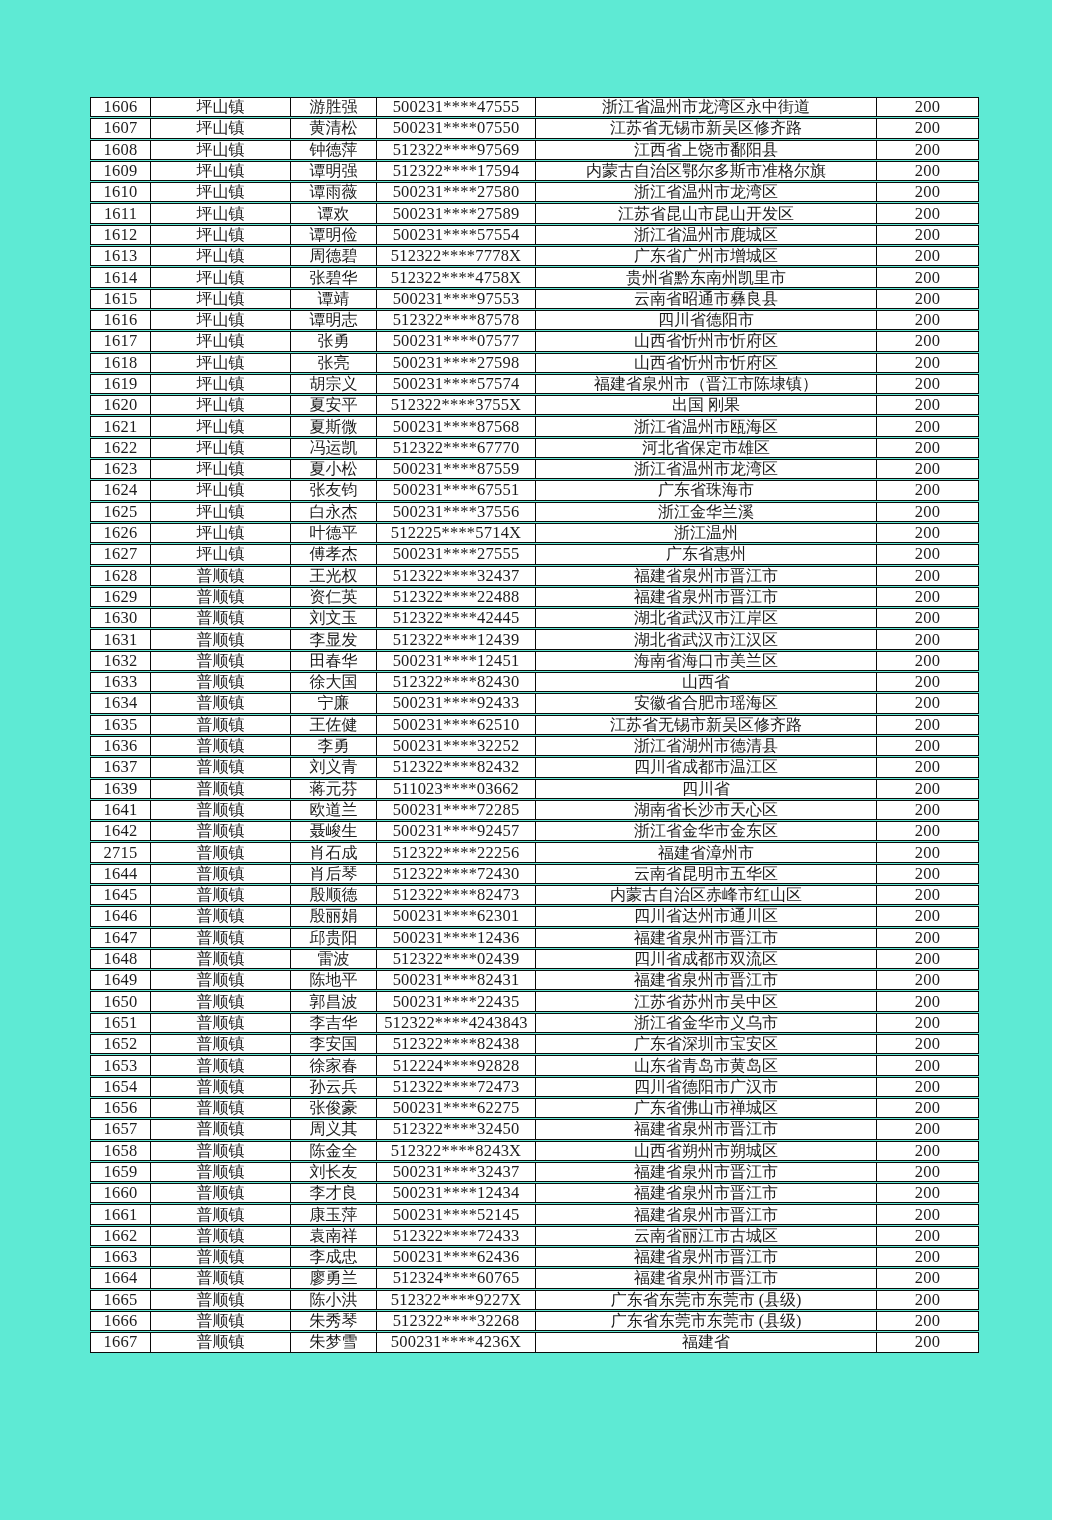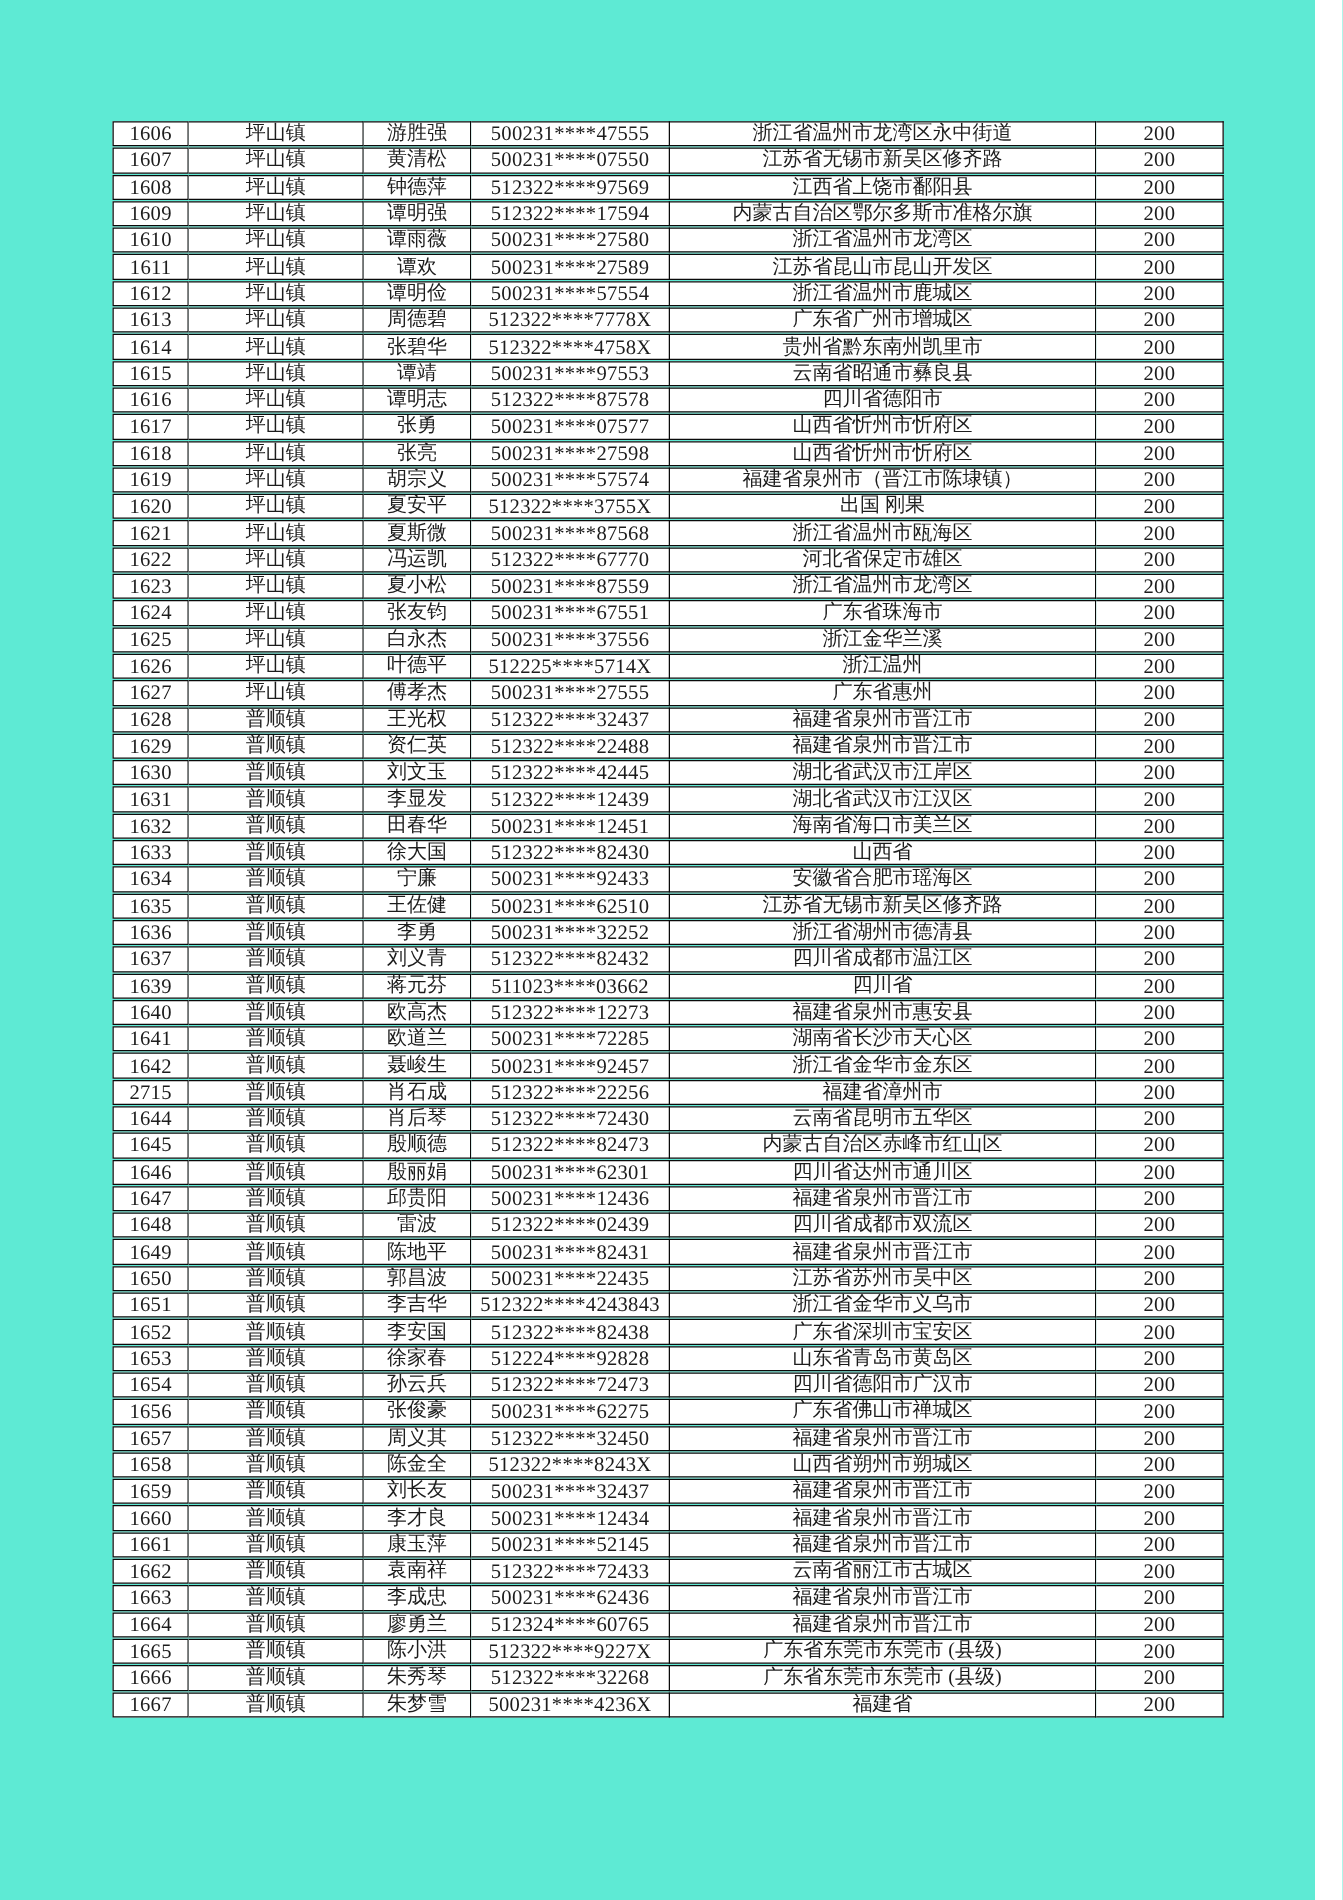--- a/index.html
+++ b/index.html
@@ -325,28 +325,20 @@
         </tr>
         <tr>
           <td class="num">1639</td>
           <td>普顺镇</td>
           <td>蒋元芬</td>
           <td class="num">511023****03662</td>
           <td>四川省</td>
           <td class="num">200</td>
         </tr>
         <tr>
-          <td class="num">1640</td>
-          <td>普顺镇</td>
-          <td>欧高杰</td>
-          <td class="num">512322****12273</td>
-          <td>福建省泉州市惠安县</td>
-          <td class="num">200</td>
-        </tr>
-        <tr>
           <td class="num">1641</td>
           <td>普顺镇</td>
           <td>欧道兰</td>
           <td class="num">500231****72285</td>
           <td>湖南省长沙市天心区</td>
           <td class="num">200</td>
         </tr>
         <tr>
           <td class="num">1642</td>
           <td>普顺镇</td>

